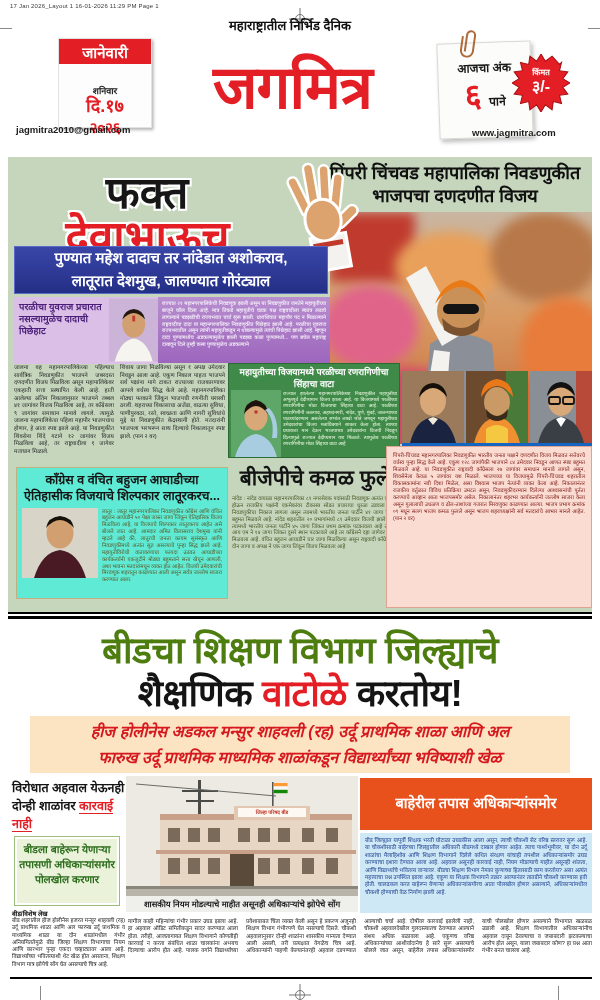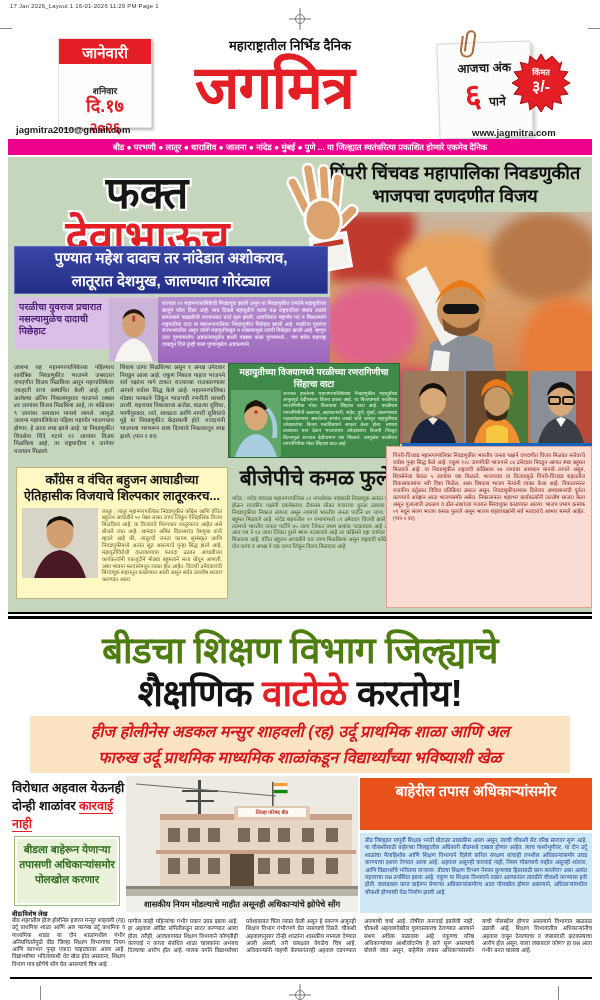--- a/index.html
+++ b/index.html
@@ -10,22 +10,22 @@
   .print-line{top:3px;left:10px;font-size:6px;color:#3a3a3a;letter-spacing:.2px;}
   .cropline{background:#8a8a8a;}
   .reg{width:22px;height:22px;}
   
   .calendar{left:58px;top:38px;width:92px;height:88px;background:#fdfdfd;
             box-shadow:1.5px 2px 3px rgba(0,0,0,.3);border:1px solid #e2e2e2;}
   .cal-head{background:#e31e24;color:#fff;font-weight:bold;font-size:15px;text-align:center;padding:3px 0 2px;}
   .cal-week{font-size:9px;text-align:center;color:#222;font-weight:bold;margin-top:20px;}
   .cal-date{color:#e31e24;font-weight:bold;font-size:18px;text-align:center;line-height:1.1;}
   .cal-year{color:#e31e24;font-weight:bold;font-size:15px;text-align:center;}
-  .tagline{left:160px;top:36px;width:260px;text-align:center;font-weight:bold;font-size:13px;color:#101010;}
-  .paper-title{left:132px;top:46px;width:285px;height:88px;text-align:center;color:#e31e24;
+  .tagline{left:160px;top:16px;width:260px;text-align:center;font-weight:bold;font-size:13px;color:#101010;}
+  .paper-title{left:150px;top:46px;width:285px;height:88px;text-align:center;color:#e31e24;
                font-size:60px;font-weight:bold;line-height:84px;letter-spacing:-1px;}
   .issue-note{left:438px;top:42px;width:92px;height:94px;background:#fcfcfa;border:1px solid #d8d8d4;
               transform:rotate(-2deg);box-shadow:2px 3px 4px rgba(0,0,0,.25);text-align:center;}
   .note-top{font-size:12px;font-weight:bold;margin-top:16px;color:#1a1a1a;}
   .note-count{font-size:32px;font-weight:bold;color:#e31e24;display:inline-block;line-height:30px;}
   .note-unit{font-size:12px;font-weight:bold;display:inline-block;margin-left:3px;color:#1a1a1a;}
   .clip{left:460px;top:28px;width:18px;height:30px;transform:rotate(8deg);}
   .price{left:512px;top:54px;width:58px;height:58px;}
   .price-label{position:absolute;top:14px;left:0;width:100%;text-align:center;font-size:8px;color:#fff;font-weight:bold;}
   .email{left:16px;top:124px;font-size:9.5px;font-weight:bold;color:#1a1a1a;}
@@ -37,34 +37,34 @@
   .slogan-black{left:22px;top:161px;width:250px;text-align:center;font-size:44px;font-weight:900;color:#161616;
                 text-shadow:-2px -2px 0 #fff,2px -2px 0 #fff,-2px 2px 0 #fff,2px 2px 0 #fff;}
   .slogan-red{left:10px;top:205px;width:275px;text-align:center;font-size:44px;font-weight:900;color:#e31e24;
               text-shadow:-2px -2px 0 #fff,2px -2px 0 #fff,-2px 2px 0 #fff,2px 2px 0 #fff,0 3px 0 #fff;}
   .photo-head{left:315px;top:162px;width:280px;text-align:center;font-size:18px;font-weight:bold;line-height:1.3;color:#101010;}
   .main-photo{left:330px;top:212px;width:262px;height:232px;overflow:visible;}
   .hand{left:-46px;top:-58px;width:78px;height:118px;}
   .blue-banner{left:14px;top:246px;width:314px;height:48px;color:#fff;text-align:center;font-weight:bold;
                font-size:15px;line-height:1.55;background:linear-gradient(180deg,#3a47a8,#232f85);
                box-shadow:inset 0 0 0 1px #5a68c8;}
-  .parli-box{left:14px;top:297px;width:144px;height:52px;background:#dcbfe6;display:flex;}
+  .parli-box{left:14px;top:297px;width:144px;height:67px;background:#dcbfe6;display:flex;}
   .parli-head{width:92px;padding:4px 2px 0 5px;font-size:9.5px;font-weight:bold;color:#4a1f7a;line-height:1.25;}
   .parli-photo{width:52px;height:66px;}
   .parli-body{left:158px;top:297px;width:172px;height:66px;background:linear-gradient(180deg,#b88ecf,#9d66bd);
               color:#fff;font-size:5.2px;line-height:1.32;text-align:justify;padding:3px 4px;overflow:hidden;box-sizing:border-box;}
   .lead-col{top:364px;height:99px;font-size:5.8px;line-height:1.32;text-align:justify;color:#1c1c1c;overflow:hidden;}
   .col1{left:14px;width:100px;}
   .col2{left:120px;width:105px;}
   .mahayuti{left:228px;top:363px;width:172px;height:95px;background:#3f8a48;border:1px solid #2a6b33;box-sizing:border-box;overflow:hidden;}
   .mah-head{color:#fff;font-weight:bold;font-size:9px;text-align:center;line-height:1.3;padding:3px 4px 1px;}
   .mah-photo{position:absolute;left:2px;top:26px;width:50px;height:67px;}
   .mah-body{position:absolute;left:54px;top:27px;width:114px;height:64px;color:#eefbe4;font-size:4.8px;
             line-height:1.3;text-align:justify;overflow:hidden;}
-  .congress{left:16px;top:467px;width:212px;height:132px;background:#fef9c3;border:1px solid #bfb183;box-sizing:border-box;padding:4px 5px;overflow:hidden;}
+  .congress{left:16px;top:467px;width:212px;height:132px;background:#5eead4;border:1px solid #bfb183;box-sizing:border-box;padding:4px 5px;overflow:hidden;}
   .cong-head{font-size:12.5px;font-weight:bold;text-align:center;line-height:1.3;color:#141414;}
   .cong-photo{float:left;width:76px;height:70px;margin:3px 4px 0 0;}
   .cong-body{font-size:5.3px;line-height:1.3;text-align:justify;color:#5c5420;margin-top:3px;}
   .bjp{left:232px;top:461px;width:166px;height:144px;overflow:hidden;}
   .bjp-head{font-size:21px;font-weight:900;text-align:center;color:#131313;margin-top:2px;}
   .bjp-body{font-size:5.3px;line-height:1.3;text-align:justify;color:#44521f;margin-top:4px;}
   .strip{left:402px;top:371px;width:190px;height:72px;display:flex;gap:2px;border-bottom:3px solid #1565c0;box-sizing:content-box;}
   .strip > div{flex:1;overflow:hidden;}
   .pimpri{left:386px;top:446px;width:206px;height:162px;background:#fadcd3;border:1px solid #e0a291;
           box-sizing:border-box;padding:5px 6px;overflow:hidden;}
@@ -83,21 +83,21 @@
   .red-u{color:#e31e24;border-bottom:1.5px solid #e31e24;}
   .green-note{left:14px;top:836px;width:106px;height:70px;background:#eaf3da;border:1px solid #9bbf7a;
               box-shadow:inset 0 0 0 2px #fff;color:#2e6d1e;font-weight:bold;font-size:10.5px;text-align:center;
               line-height:1.45;padding-top:5px;box-sizing:border-box;}
   .byline{left:12px;top:909px;font-size:6.5px;font-weight:bold;color:#111;}
   .left-body{left:12px;top:917px;width:113px;height:52px;font-size:5.6px;line-height:1.3;text-align:justify;color:#1c1c1c;overflow:hidden;}
   .building{left:126px;top:776px;width:232px;height:136px;overflow:hidden;background:#edebe4;}
   .caption{position:absolute;left:0;bottom:0;width:100%;height:16px;background:rgba(242,242,240,.94);
            font-size:8.3px;font-weight:bold;color:#1d1d1d;text-align:center;line-height:16px;}
   .orange-box{left:360px;top:778px;width:232px;height:52px;background:#e8501c;color:#fff;font-weight:bold;
-              font-size:14.5px;text-align:center;line-height:1.65;padding-top:2px;box-sizing:border-box;}
+              font-size:14.5px;text-align:center;line-height:1.65;padding-top:14px;box-sizing:border-box;}
   .blue-note{left:360px;top:833px;width:232px;height:80px;background:#cfe8f6;color:#1c3f8f;font-size:5.6px;
              line-height:1.32;text-align:justify;padding:4px 5px;box-sizing:border-box;overflow:hidden;}
   .bottom-cols{left:128px;top:918px;width:464px;height:52px;column-count:4;column-gap:8px;
                font-size:5.6px;line-height:1.3;text-align:justify;color:#1c1c1c;overflow:hidden;}
   .bottom-rule{left:10px;top:977px;width:582px;height:2px;background:#000;}
 </style>
 </head>
 <body>
 
 <div class="sheet">
@@ -133,21 +133,20 @@
 
   <svg class="abs price" viewBox="0 0 56 56">
     <polygon points="56,28 49.1,32.2 53.9,38.7 45.9,39.9 47.8,47.8 39.9,45.9 38.7,53.9 32.2,49.1 28,56 23.8,49.1 17.3,53.9 16.1,45.9 8.2,47.8 10.1,39.9 2.1,38.7 6.9,32.2 0,28 6.9,23.8 2.1,17.3 10.1,16.1 8.2,8.2 16.1,10.1 17.3,2.1 23.8,6.9 28,0 32.2,6.9 38.7,2.1 45.9,10.1 47.8,8.2 45.9,16.1 53.9,17.3 49.1,23.8" fill="#e31e24" stroke="#a80f15" stroke-width="1"></polygon>
   </svg>
   <div class="abs price-label" style="left:512px;top:66px;width:58px;text-align:center;font-size:8px;color:#fff;font-weight:bold;position:absolute;">किंमत</div>
   <div class="abs" style="left:512px;top:75px;width:58px;text-align:center;font-size:16px;color:#fff;font-weight:bold;">३/-</div>
 
   <div class="abs email">jagmitra2010@gmail.com</div>
   <div class="abs website">www.jagmitra.com</div>
 
-  <div class="abs cities">बीड ● परभणी ● लातूर ● धाराशिव ● जालना ● नांदेड ● मुंबई ● पुणे ... या जिल्ह्यात स्वतंत्ररित्या प्रकाशित होणारे एकमेव दैनिक</div>
 
   <div class="abs lead-bg"></div>
 
   <div class="abs slogan-black">फक्त</div>
   <div class="abs slogan-red">देवाभाऊच</div>
 
   <div class="abs photo-head">
     <div>पिंपरी चिंचवड महापालिका निवडणुकीत</div>
     <div>भाजपचा दणदणीत विजय</div>
   </div>

